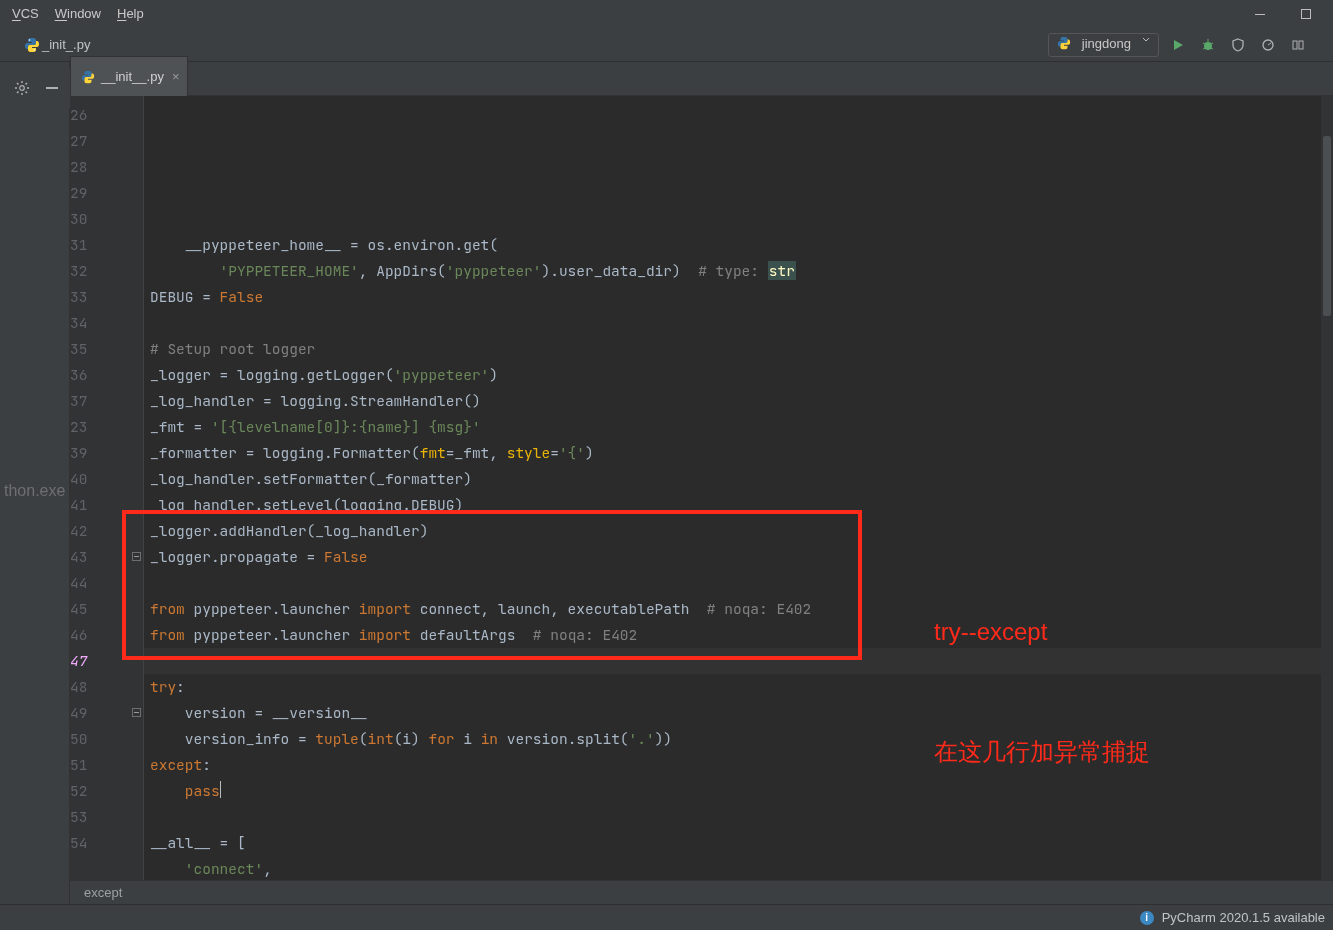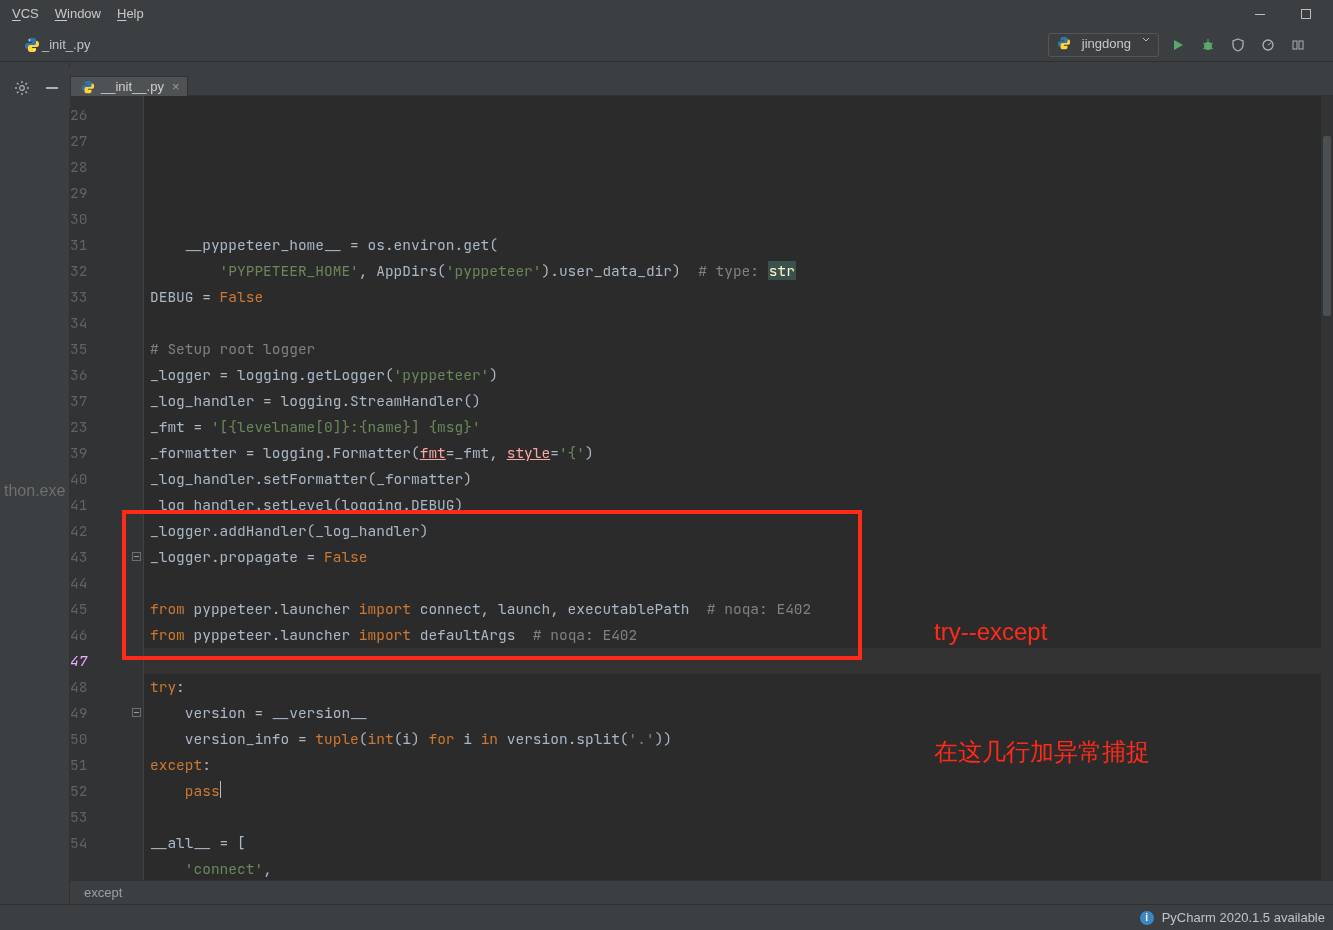--- a/index.html
+++ b/index.html
@@ -62,21 +62,21 @@
     color:#6d6f71; font-size:16px; white-space:nowrap;
   }
   .editor-wrap { flex:1; display:flex; flex-direction:column; min-width:0; }
   .tabstrip {
     height:34px; display:flex; align-items:flex-end;
     border-bottom:1px solid #323232; background:#3c3f41;
   }
   .tab {
     display:flex; align-items:center; gap:6px;
     background:#4e5254; border:1px solid #323232; border-bottom:none;
-    height:20px; padding:0 8px 0 10px; color:#d0d0d0;
+    height:40px; padding:0 8px 0 10px; color:#d0d0d0;
     border-radius:0; position:relative; top:1px;
   }
   .tab .close-x { color:#9a9a9a; font-size:13px; margin-left:2px; }
   .py-icon { width:14px; height:14px; }
   .editor {
     flex:1; display:flex; background:#2b2b2b;
     font-family:"JetBrains Mono","Consolas",monospace; font-size:14.5px;
     position:relative; overflow:hidden;
   }
   .gutter {
@@ -107,21 +107,21 @@
   }
   .gutter .ln.active { color:#f0abfc;font-style:italic; }
   .cursor {
     display:inline-block; width:1px; height:17px; background:#bbbbbb;
     vertical-align:-2px;
   }
   
   .kw { color:#CC7832; }
   .str { color:#6A8759; }
   .cm { color:#808080; }
-  .param { color:#fca5a5;text-decoration:underline; }
+  .param { color:#eab308; }
   .hint-bg { background:#3b514d; color:#fef9c3; padding:0 1px; }
   
   .anno-box {
     position:absolute; border:4px solid #ff2a1a;
     left:-22px; top:calc(6px + 26px*15 + 18px);
     width:740px; height:150px; pointer-events:none;
   }
   .anno-text {
     position:absolute; left:790px; top:calc(6px + 26px*16 + 14px);
     color:#ff2a1a; font-family:"Microsoft YaHei","SimHei",sans-serif;

